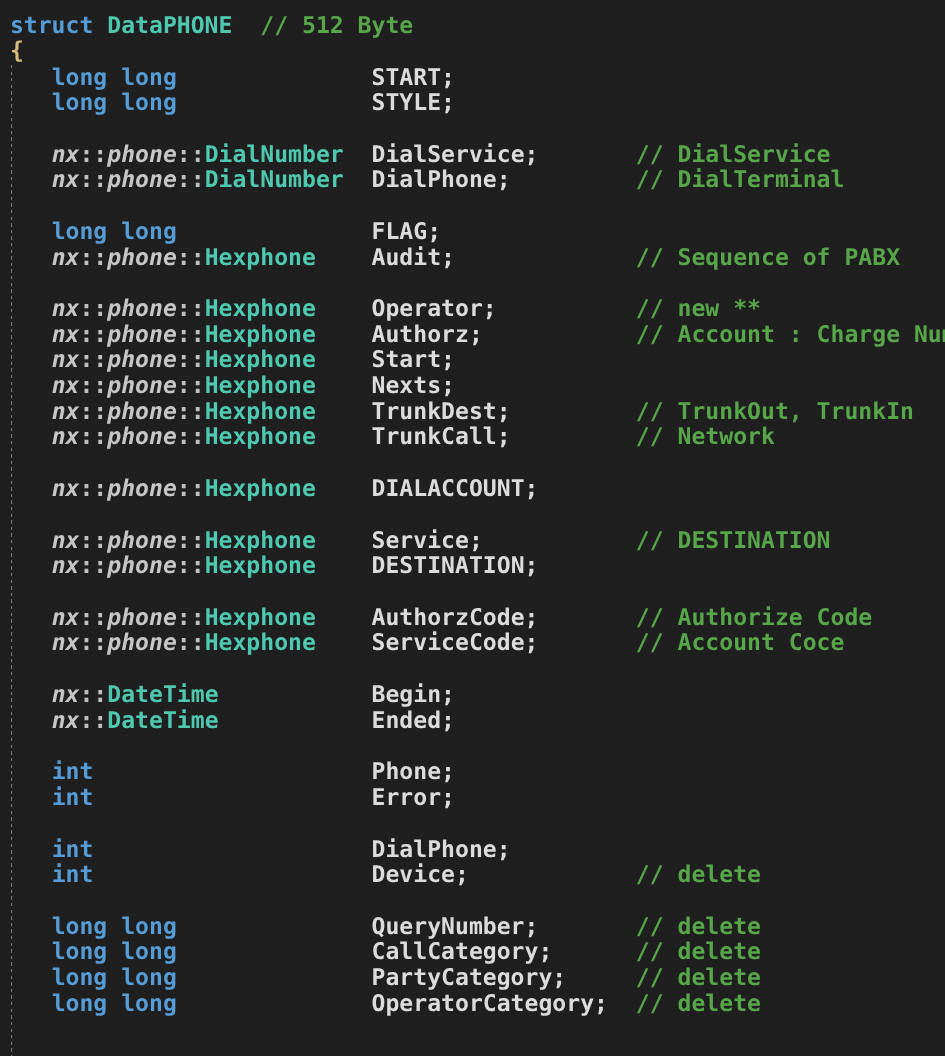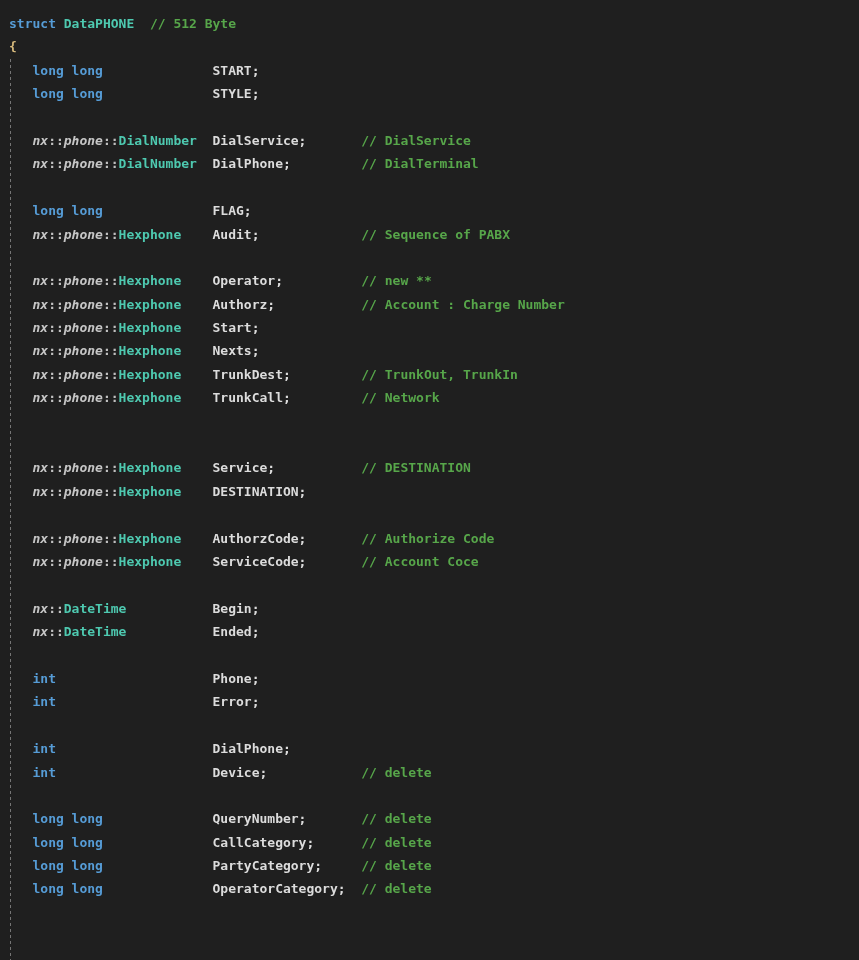--- a/index.html
+++ b/index.html
@@ -10,21 +10,21 @@
     overflow: hidden;
     background: var(--c-background, #1f1f1f);
   }
   .editor {
     position: relative;
     width: 859px;
     height: 960px;
     background: var(--c-background, #1f1f1f);
     font-family: "DejaVu Sans Mono", "Liberation Mono", monospace;
     font-weight: 700;
-    font-size: 13px;
+    font-size: 21px;
     line-height: 23.4px;
   }
   .code-area {
     position: absolute;
     top: 12px;
     left: 9px;
     right: 0;
   }
   .code-line {
     height: 23.4px;
@@ -70,20 +70,21 @@
       <div class="code-line"><span class="tok-pl">   </span><span class="tok-kw">long long</span><span class="tok-pl">              </span><span class="tok-id">FLAG;</span></div>
       <div class="code-line"><span class="tok-pl">   </span><span class="tok-ns">nx</span><span class="tok-op">::</span><span class="tok-ns">phone</span><span class="tok-op">::</span><span class="tok-ty">Hexphone</span><span class="tok-pl">    </span><span class="tok-id">Audit;</span><span class="tok-pl">             </span><span class="tok-cm">// Sequence of PABX</span></div>
       <div class="code-line"></div>
       <div class="code-line"><span class="tok-pl">   </span><span class="tok-ns">nx</span><span class="tok-op">::</span><span class="tok-ns">phone</span><span class="tok-op">::</span><span class="tok-ty">Hexphone</span><span class="tok-pl">    </span><span class="tok-id">Operator;</span><span class="tok-pl">          </span><span class="tok-cm">// new **</span></div>
       <div class="code-line"><span class="tok-pl">   </span><span class="tok-ns">nx</span><span class="tok-op">::</span><span class="tok-ns">phone</span><span class="tok-op">::</span><span class="tok-ty">Hexphone</span><span class="tok-pl">    </span><span class="tok-id">Authorz;</span><span class="tok-pl">           </span><span class="tok-cm">// Account : Charge Number</span></div>
       <div class="code-line"><span class="tok-pl">   </span><span class="tok-ns">nx</span><span class="tok-op">::</span><span class="tok-ns">phone</span><span class="tok-op">::</span><span class="tok-ty">Hexphone</span><span class="tok-pl">    </span><span class="tok-id">Start;</span></div>
       <div class="code-line"><span class="tok-pl">   </span><span class="tok-ns">nx</span><span class="tok-op">::</span><span class="tok-ns">phone</span><span class="tok-op">::</span><span class="tok-ty">Hexphone</span><span class="tok-pl">    </span><span class="tok-id">Nexts;</span></div>
       <div class="code-line"><span class="tok-pl">   </span><span class="tok-ns">nx</span><span class="tok-op">::</span><span class="tok-ns">phone</span><span class="tok-op">::</span><span class="tok-ty">Hexphone</span><span class="tok-pl">    </span><span class="tok-id">TrunkDest;</span><span class="tok-pl">         </span><span class="tok-cm">// TrunkOut, TrunkIn</span></div>
       <div class="code-line"><span class="tok-pl">   </span><span class="tok-ns">nx</span><span class="tok-op">::</span><span class="tok-ns">phone</span><span class="tok-op">::</span><span class="tok-ty">Hexphone</span><span class="tok-pl">    </span><span class="tok-id">TrunkCall;</span><span class="tok-pl">         </span><span class="tok-cm">// Network</span></div>
       <div class="code-line"></div>
+      <div class="code-line"><span class="tok-pl">   </span><span class="tok-ns">nx</span><span class="tok-op">::</span><span class="tok-ns">phone</span><span class="tok-op">::</span><span class="tok-ty">Hexphone</span><span class="tok-pl">    </span><span class="tok-id">DIALACCOUNT;</span></div>
       <div class="code-line"></div>
       <div class="code-line"><span class="tok-pl">   </span><span class="tok-ns">nx</span><span class="tok-op">::</span><span class="tok-ns">phone</span><span class="tok-op">::</span><span class="tok-ty">Hexphone</span><span class="tok-pl">    </span><span class="tok-id">Service;</span><span class="tok-pl">           </span><span class="tok-cm">// DESTINATION</span></div>
       <div class="code-line"><span class="tok-pl">   </span><span class="tok-ns">nx</span><span class="tok-op">::</span><span class="tok-ns">phone</span><span class="tok-op">::</span><span class="tok-ty">Hexphone</span><span class="tok-pl">    </span><span class="tok-id">DESTINATION;</span></div>
       <div class="code-line"></div>
       <div class="code-line"><span class="tok-pl">   </span><span class="tok-ns">nx</span><span class="tok-op">::</span><span class="tok-ns">phone</span><span class="tok-op">::</span><span class="tok-ty">Hexphone</span><span class="tok-pl">    </span><span class="tok-id">AuthorzCode;</span><span class="tok-pl">       </span><span class="tok-cm">// Authorize Code</span></div>
       <div class="code-line"><span class="tok-pl">   </span><span class="tok-ns">nx</span><span class="tok-op">::</span><span class="tok-ns">phone</span><span class="tok-op">::</span><span class="tok-ty">Hexphone</span><span class="tok-pl">    </span><span class="tok-id">ServiceCode;</span><span class="tok-pl">       </span><span class="tok-cm">// Account Coce</span></div>
       <div class="code-line"></div>
       <div class="code-line"><span class="tok-pl">   </span><span class="tok-ns">nx</span><span class="tok-op">::</span><span class="tok-ty">DateTime</span><span class="tok-pl">           </span><span class="tok-id">Begin;</span></div>
       <div class="code-line"><span class="tok-pl">   </span><span class="tok-ns">nx</span><span class="tok-op">::</span><span class="tok-ty">DateTime</span><span class="tok-pl">           </span><span class="tok-id">Ended;</span></div>
       <div class="code-line"></div>

